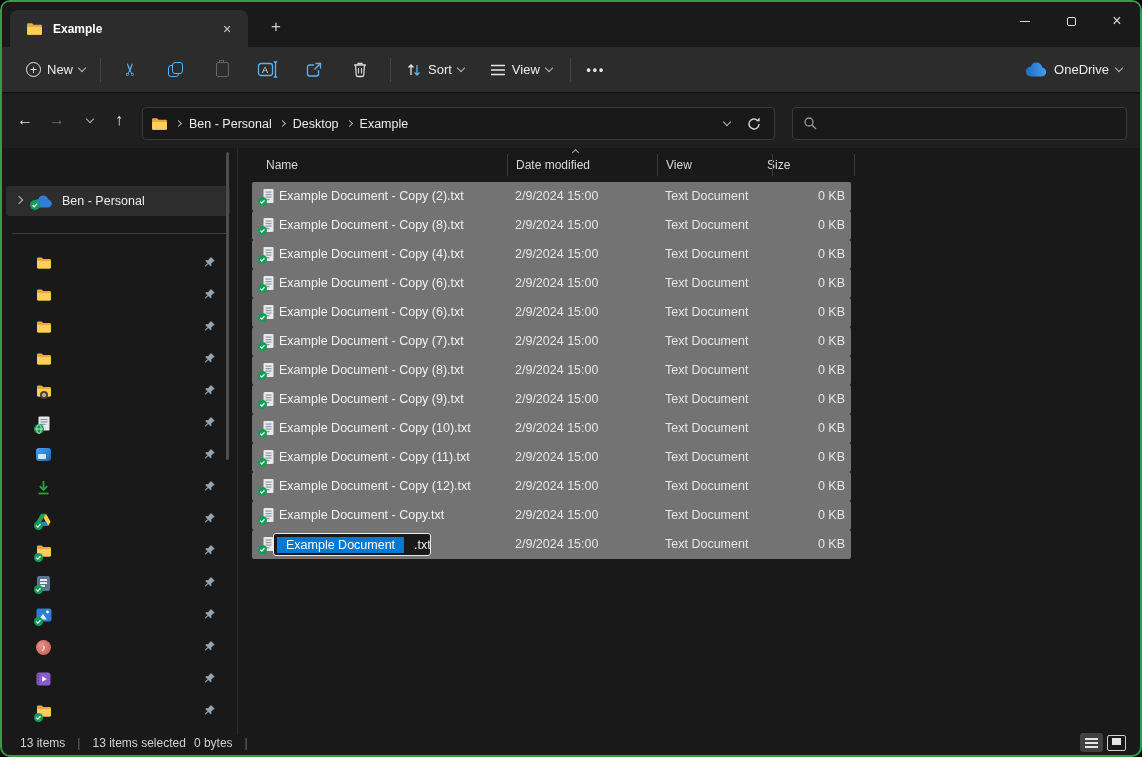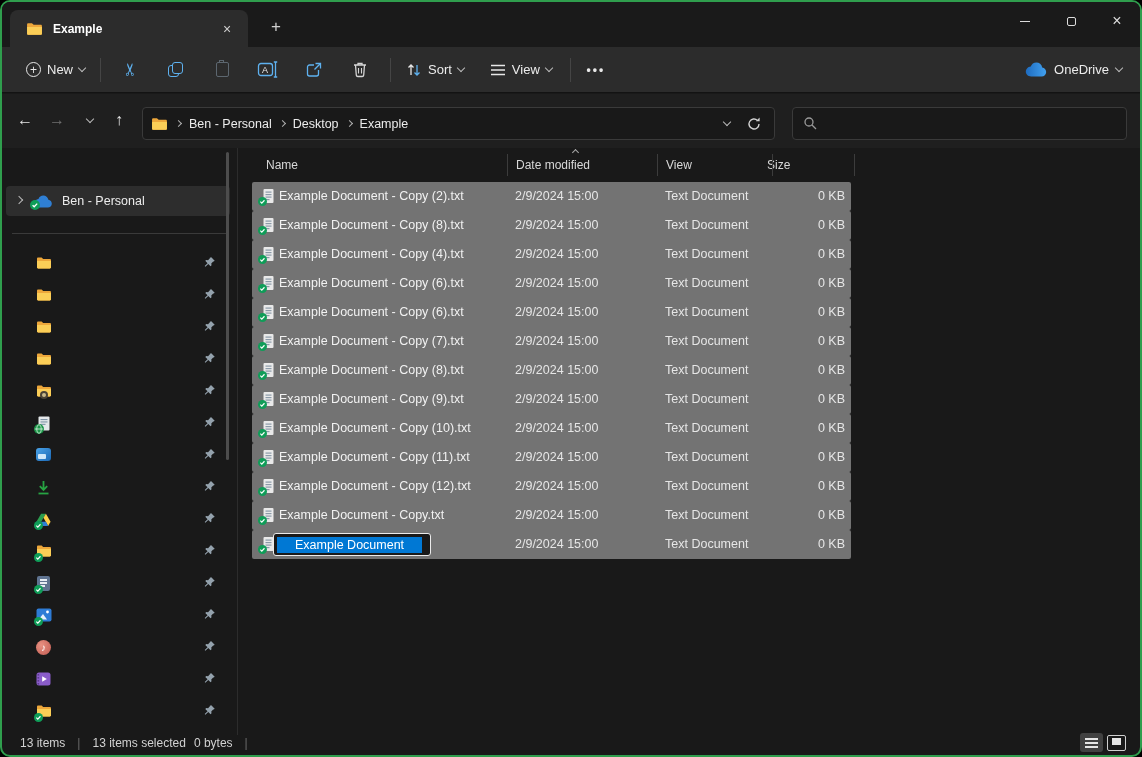--- a/index.html
+++ b/index.html
@@ -85,21 +85,21 @@
   .frow { position:relative; height:29px; margin-bottom:0; background:#737373; border-radius:2px;
     font-size:12.5px; color:#f2f2f2; }
   .frow .f-ico { position:absolute; left:8px; top:6px; width:16px; height:16px; }
   .frow .f-name { position:absolute; left:27px; top:7px; white-space:nowrap; }
   .frow .f-date { position:absolute; left:263px; top:7px; color:#e6e6e6;text-align:right; }
   .frow .f-type { position:absolute; left:413px; top:7px; color:#e6e6e6; }
   .frow .f-size { position:absolute; right:6px; top:7px; color:#e6e6e6; }
   .rename-box { position:absolute; left:21px; top:3px; width:158px; height:23px; background:#191919;
     border:1px solid #ebebeb; border-radius:3px; display:flex; align-items:center; padding-left:3px;
     font-size:12.5px; white-space:nowrap; overflow:hidden; }
-  .rename-box .sel { background:#0078d4; color:#fff; padding:1px 18px; }
+  .rename-box .sel { background:#0078d4; color:#fff; padding:1px 9px; }
   .rename-box .ext { color:#f0f0f0; padding-left:10px; }
   .badge { position:absolute; left:-2px; bottom:-2px; }
 
   
   .statusbar { position:absolute; left:0; bottom:0; width:100%; height:24px; display:flex; align-items:center;
     font-size:12px; color:#d2d2d2; padding-left:18px; }
   .sb-sep { color:#6a6a6a; margin:0 12px; }
   .sb-views { position:absolute; right:14px; bottom:3px; display:flex; gap:4px; align-items:center; }
   .view-details { width:23px; height:19px; background:#414141; border-radius:3px; display:flex; flex-direction:column;
     justify-content:center; gap:2px; align-items:center; }

